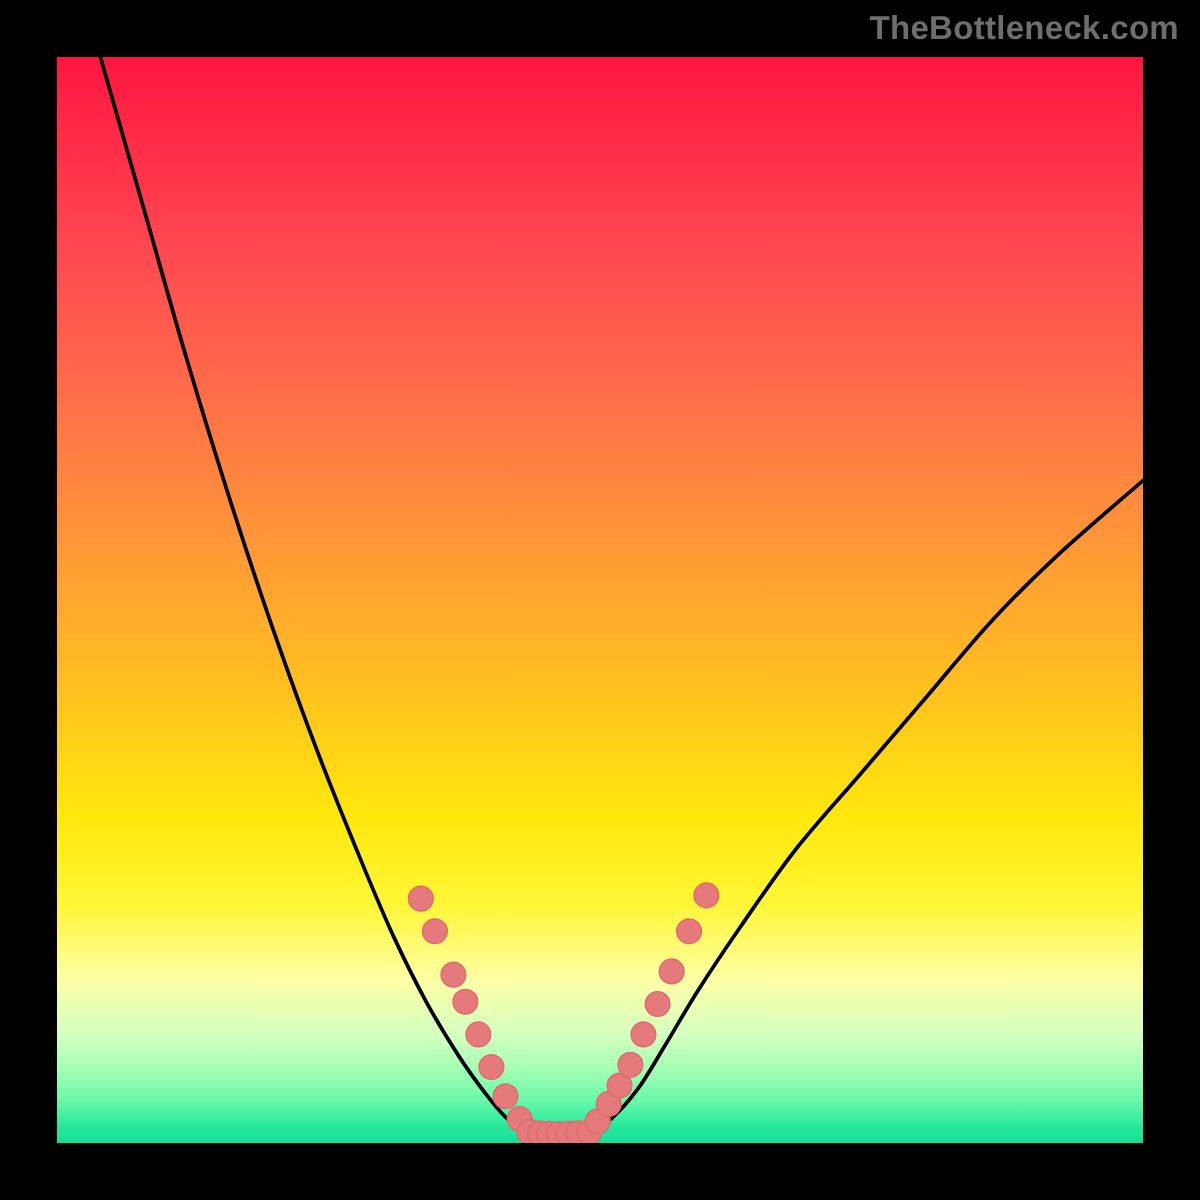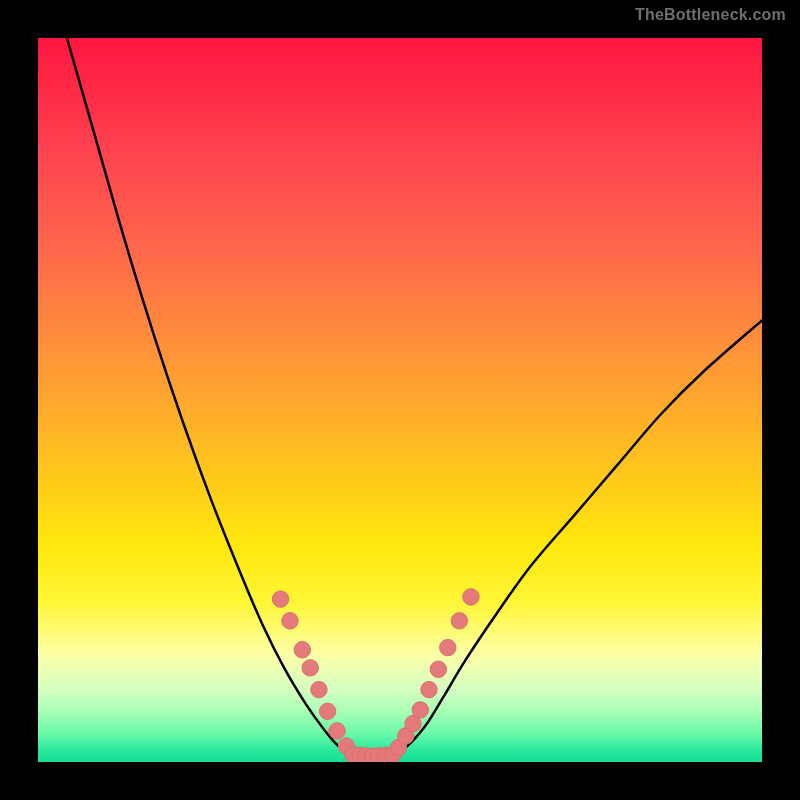--- a/index.html
+++ b/index.html
@@ -48,21 +48,21 @@
       #26e89b 98.5%,
       #17de95 100%
     );
   }
   .watermark {
     position: absolute;
     top: 6px;
     right: 14px;
     color: #6e6e6e;
     font-family: Arial, Helvetica, sans-serif;
-    font-size: 16px;
+    font-size: 22px;
     font-weight: 600;
     letter-spacing: 0.2px;
   }
   svg.curve {
     position: absolute;
     left: 0;
     top: 0;
     width: 724px;
     height: 724px;
   }

